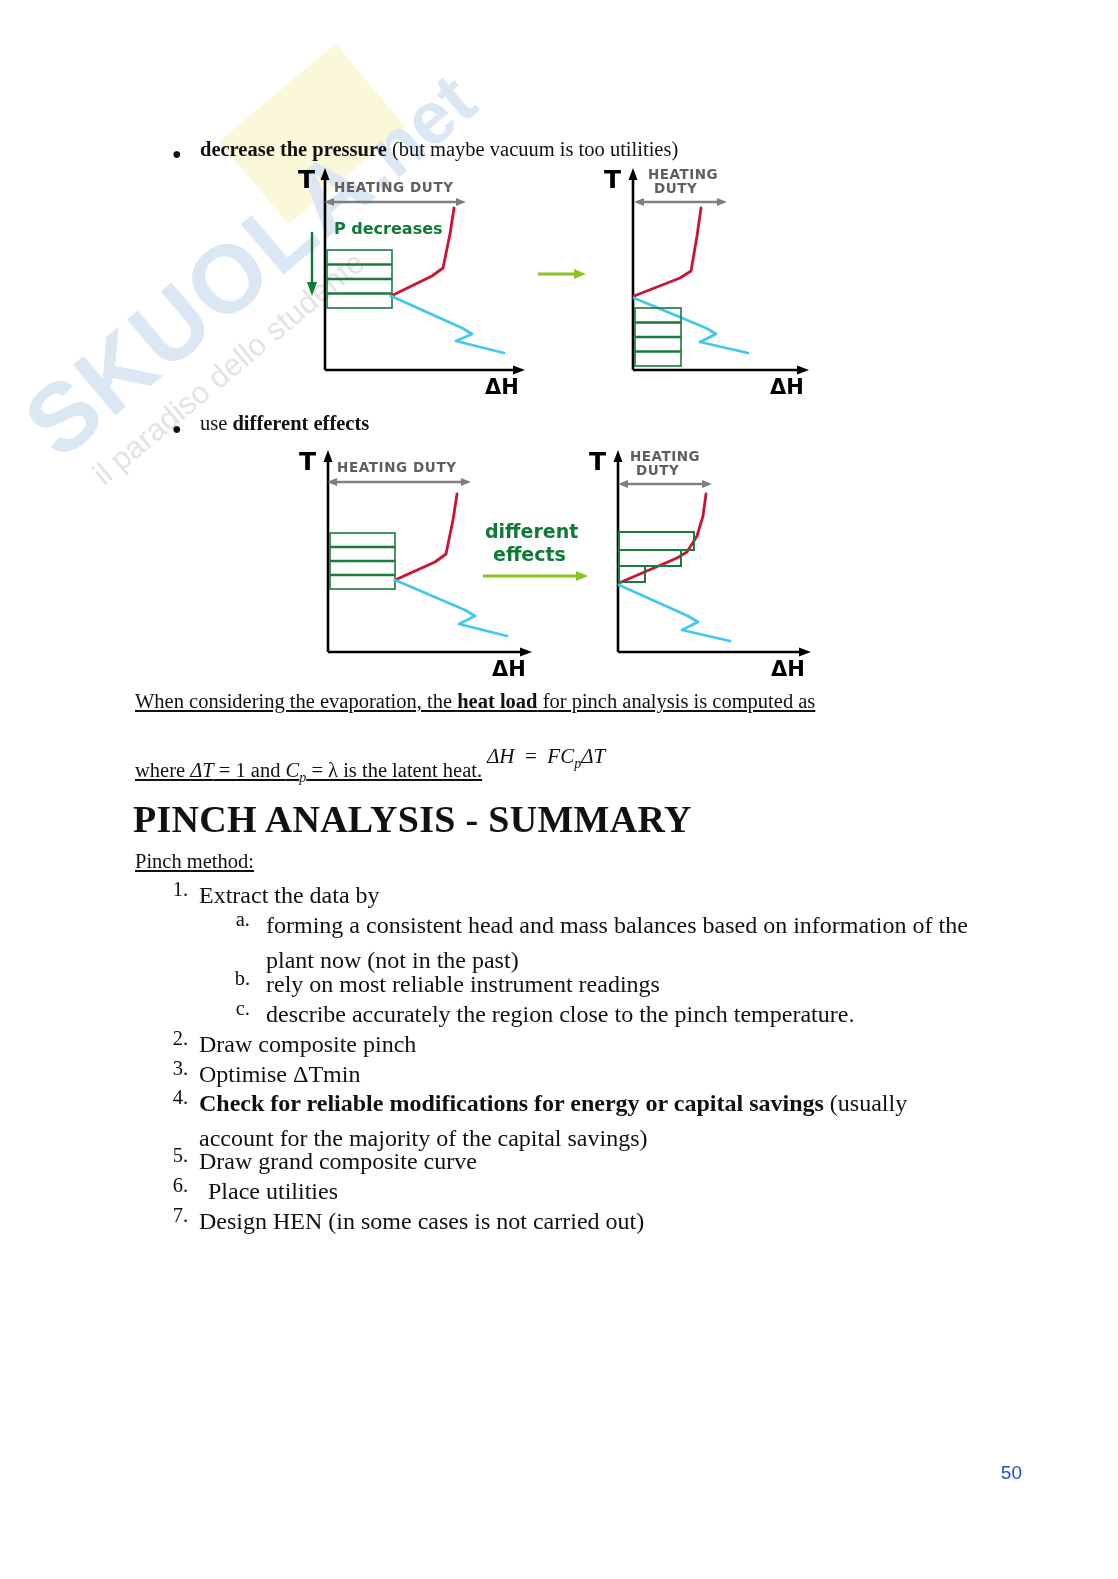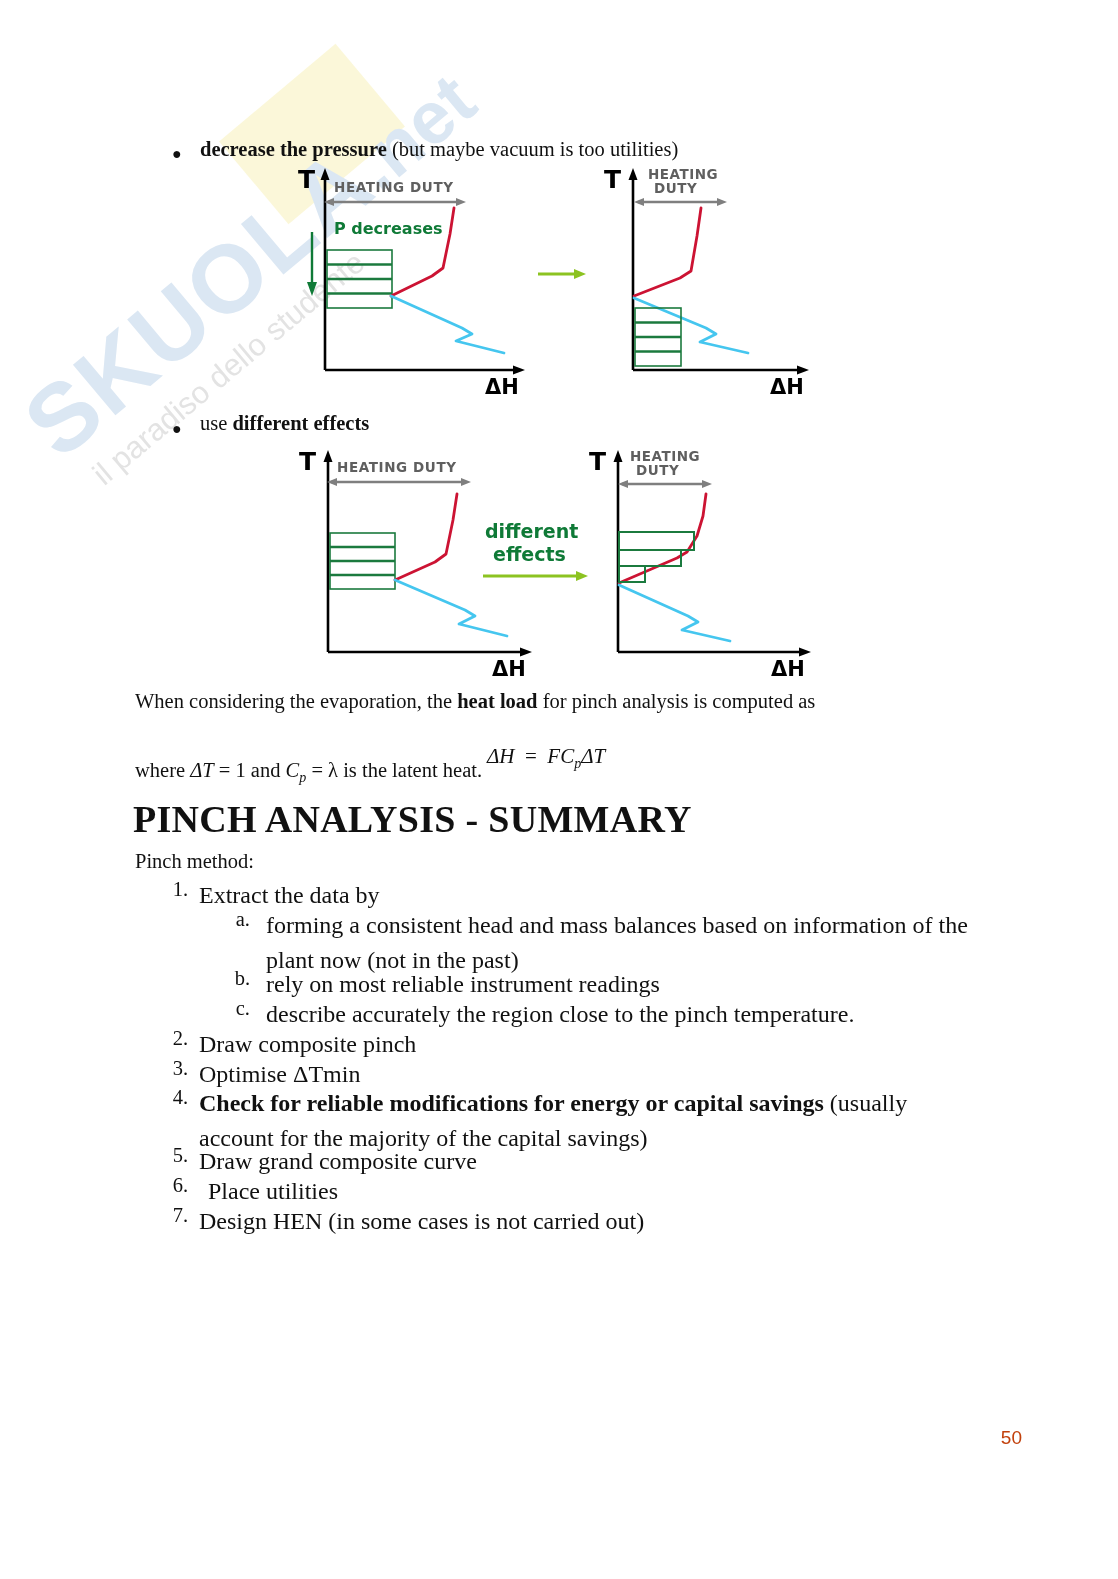--- a/index.html
+++ b/index.html
@@ -94,20 +94,21 @@
   
   .figure {
     position: absolute;
   }
 
   
   .para {
     position: absolute;
     font-size: 20.5px;
     line-height: 1.3;
+    text-decoration: underline;
   }
   .formula {
     position: absolute;
     font-size: 21px;
     font-style: italic;
     white-space: nowrap;
     margin-top: 26px;
   }
   .formula .sub {
     font-size: 14px;
@@ -135,24 +136,24 @@
   .marker {
     position: absolute;
     font-size: 20.5px;
     text-align: right;
   }
   .li-text { display: block; }
 
   .page-num {
     position: absolute;
     right: 96px;
-    top: 1427px;
+    top: 1462px;
     font-family: "Liberation Sans", "DejaVu Sans", sans-serif;
     font-size: 19px;
-    color: #c2410c;
+    color: #1d4ed8;
   }
 
   svg { display: block; overflow: visible; }
   .hand {
     font-family: "DejaVu Sans", sans-serif;
     font-weight: 600;
   }
 </style>
 </head>
 <body>

